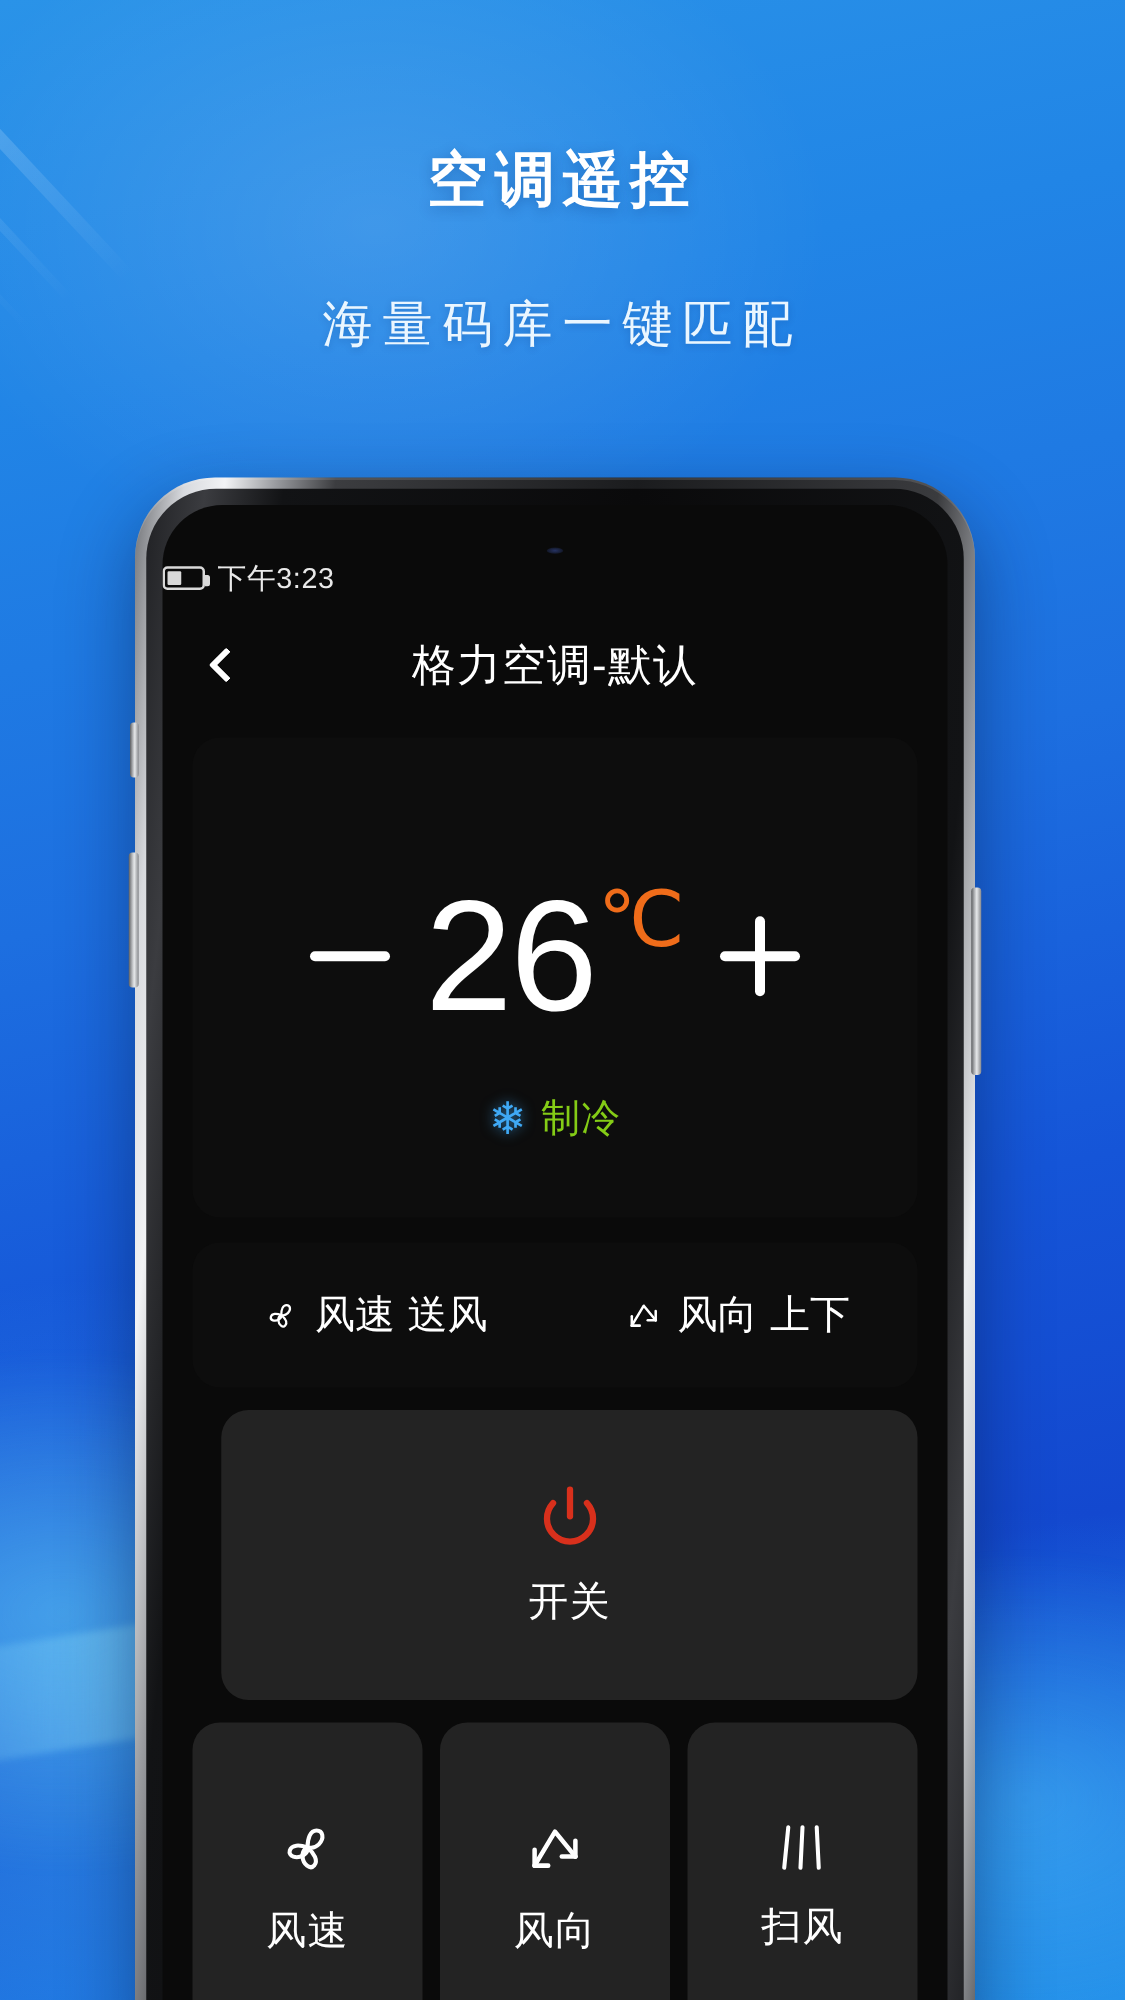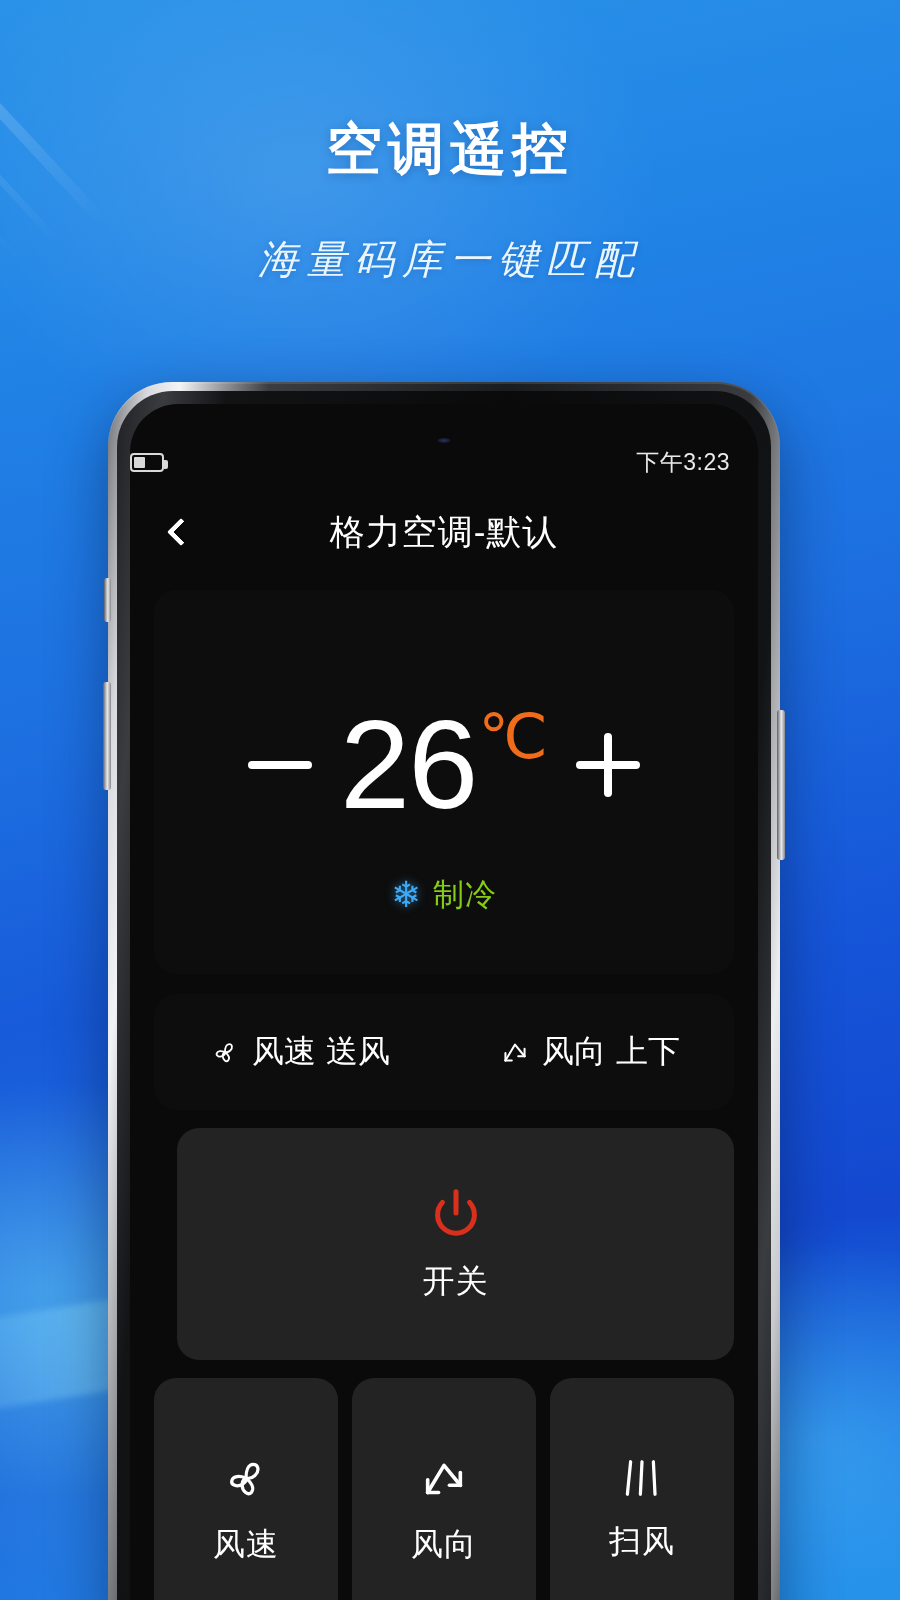--- a/index.html
+++ b/index.html
@@ -47,34 +47,33 @@
     background:linear-gradient(100deg, rgba(255,255,255,0) 0%, rgba(160,240,255,.30) 45%, rgba(255,255,255,0) 100%);
     transform:rotate(-9deg);
     filter:blur(3px);
   }
 
   
   .headline {
     position:absolute; left:0; right:0; top:112px;
     text-align:center;
     color:#ffffff;
-    font-size:56px;
+    font-size:48px;
     font-weight:700;
     letter-spacing:6px;
     text-shadow:0 2px 10px rgba(0,40,110,.28);
   }
   .subhead {
     position:absolute; left:0; right:0; top:232px;
     text-align:center;
     color:#eaf6ff;
     font-size:40px;
     font-weight:400;
     letter-spacing:8px;
     text-shadow:0 1px 6px rgba(0,40,110,.22);
-    font-style:italic;
   }
 
   
   #phone {
     position:absolute;
     left:108px; top:382px;
     width:672px; height:1260px;
     border-radius:64px 64px 0 0;
     background:linear-gradient(96deg,#6d6f73 0%, #d8dade 5%, #f2f3f5 9%, #9a9ca0 14%, #3c3d40 20%,
                                #1b1c1e 50%,
@@ -111,21 +110,21 @@
     position:absolute; left:50%; top:34px; transform:translateX(-50%);
     width:13px; height:5px; border-radius:50%;
     background:radial-gradient(ellipse at center,#2b3a72 0%, #141a2e 70%, #0c0c0f 100%);
     opacity:.85;
   }
 
   
   .statusbar {
     position:absolute; left:0; right:0; top:40px;
     height:36px;
-    display:flex; align-items:center; justify-content:space-between;
+    display:flex; align-items:center; justify-content:flex-start;
     padding-right:28px;
     gap:10px;
     color:#e9e9e9;
     font-size:23px;
   }
   .battery {
     position:relative;
     width:34px; height:19px;
     border:2px solid #d9d9d9;
     border-radius:4px;

